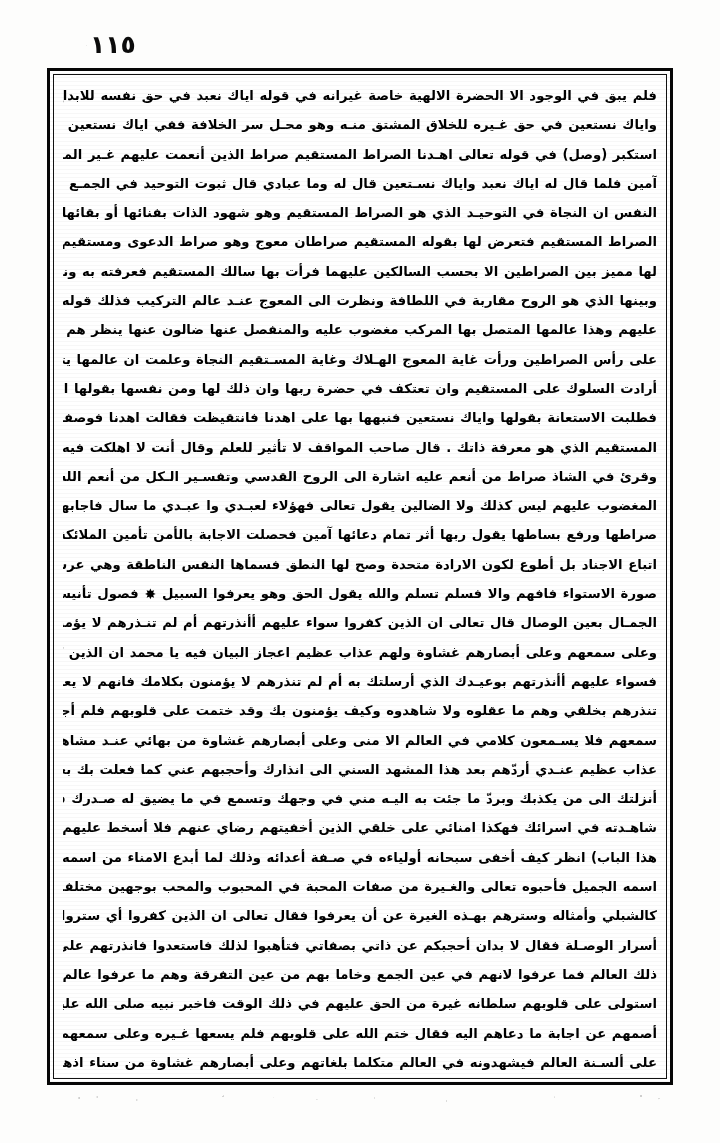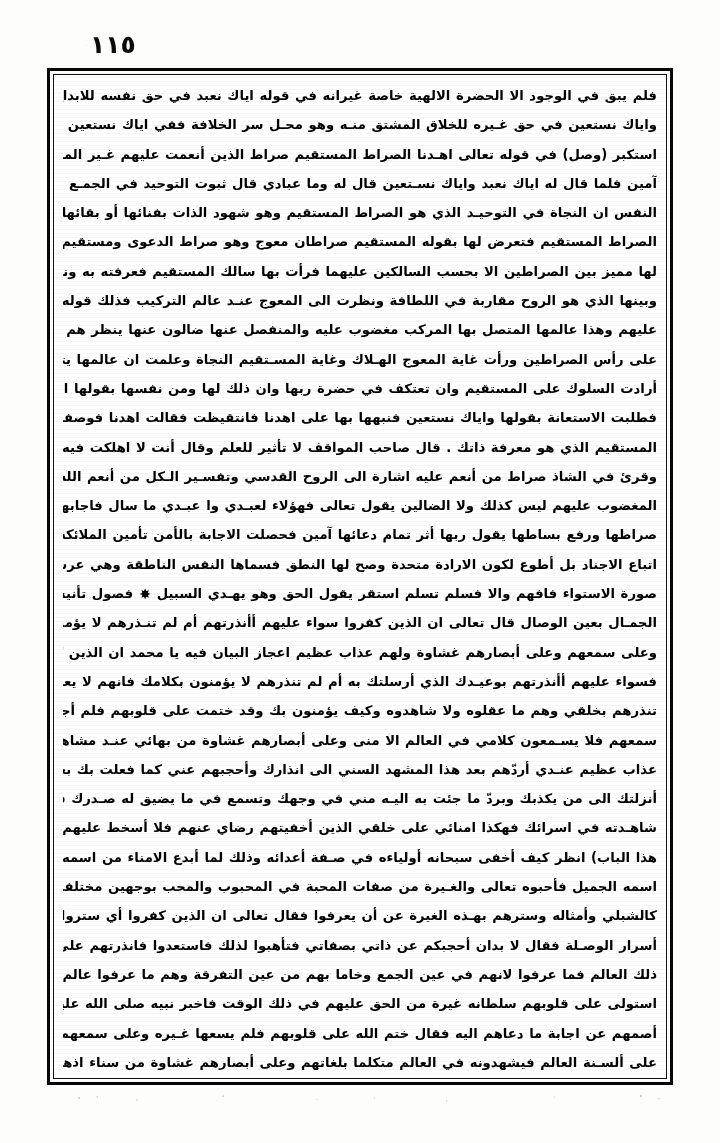--- a/index.html
+++ b/index.html
@@ -167,21 +167,21 @@
           <div class="text-line">وبينها الذي هو الروح مقاربة في اللطافة ونظرت الى المعوج عنـد عالم التركيب فذلك قوله صراط الذين أنعمت</div>
           <div class="text-line">عليهم وهذا عالمها المتصل بها المركب مغضوب عليه والمنفصل عنها ضالون عنها ينظر هم الى المتصل المغضوب عليه فوقفت</div>
           <div class="text-line">على رأس الصراطين ورأت غاية المعوج الهـلاك وغاية المسـتقيم النجاة وعلمت ان عالمها يتبعها حيث سلـكت فلما</div>
           <div class="text-line">أرادت السلوك على المستقيم وان تعتكف في حضرة ربها وان ذلك لها ومن نفسها بقولها اياك نعبد عجزت وقصر بها</div>
           <div class="text-line">فطلبت الاستعانة بقولها واياك نستعين فنبهها بها على اهدنا فانتقيظت فقالت اهدنا فوصفت بما رأت بقولها الصراط</div>
           <div class="text-line">المستقيم الذي هو معرفة ذاتك . قال صاحب المواقف  لا تأثير للعلم وقال أنت لا اهلكت فيه صراط الذين أنعمت عليهم</div>
           <div class="text-line">وقرئ في الشاذ صراط من أنعم عليه اشارة الى الروح القدسي  وتفسـير الـكل من أنعم الله عليه من رسول ونبي غـير</div>
           <div class="text-line">المغضوب عليهم ليس كذلك ولا الضالين يقول تعالى فهؤلاء لعبـدي وا عبـدي ما سال فاجابها فأقام معوجها وأوضح</div>
           <div class="text-line">صراطها ورفع بساطها  يقول ربها أثر تمام دعائها آمين فحصلت الاجابة بالأمن تأمين الملائكة وصار تأمين الروح تابعا له</div>
           <div class="text-line">اتباع الاجناد بل أطوع لكون الارادة متحدة وصح لها النطق فسماها النفس الناطقة وهي عرش الروح والعـقل</div>
-          <div class="text-line has-ornament"><span class="seg">صورة الاستواء  فافهم والا فسلم تسلم استقر يقول الحق وهو يهـدي السبيل  </span><span class="ornament">✸</span><span class="seg"> فصول تأنيس وقواعد تأسيس </span></div>
+          <div class="text-line has-ornament"><span class="seg">صورة الاستواء  فافهم والا فسلم تسلم والله يقول الحق وهو يعرفوا السبيل  </span><span class="ornament">✸</span><span class="seg"> فصول تأنيس وقواعد تأسيس </span></div>
           <div class="text-line">الجمـال بعين الوصال قال تعالى  ان الذين كفروا سواء عليهم أأنذرتهم أم لم تنـذرهم لا يؤمنون ختم الله على قلوبهم</div>
           <div class="text-line">وعلى سمعهم وعلى أبصارهم غشاوة ولهم عذاب عظيم  اعجاز البيان فيه يا محمد ان الذين كفروا واستروا ومحبتهم في عنهم</div>
           <div class="text-line">فسواء عليهم أأنذرتهم بوعيـدك الذي أرسلتك به أم لم تنذرهم لا يؤمنون بكلامك فانهم لا يعقلون غـيري وأنت</div>
           <div class="text-line">تنذرهم بخلقي وهم ما عقلوه ولا شاهدوه وكيف يؤمنون بك وقد ختمت على قلوبهم فلم أجعل فيهامتسعا لغـيري وعلى</div>
           <div class="text-line">سمعهم فلا يسـمعون كلامي في العالم الا منى وعلى أبصارهم غشاوة من بهائي عنـد مشاهـدتي فلا يبصرون سواي ولهم</div>
           <div class="text-line">عذاب عظيم عنـدي أردّهم بعد هذا المشهد السني الى انذارك وأحجبهم عني كما فعلت بك بعد قاب قوسين أو أدنى  قربا</div>
           <div class="text-line">أنزلتك الى من يكذبك وبردّ ما جئت به اليـه مني في وجهك  وتسمع في ما يضيق له صـدرك فان ذلك الشرح الذي</div>
           <div class="text-line">شاهـدته في اسرائك فهكذا امنائي على خلقي الذين أخفيتهم رضاي عنهم فلا أسخط عليهم أبدا  (بسط ما أوجزناه في</div>
           <div class="text-line">هذا الباب)  انظر كيف أخفى سبحانه أولياءه في صـفة أعدائه وذلك لما أبدع الامناء من اسمه اللطيف وتجلى لهم في</div>
           <div class="text-line">اسمه الجميل فأحبوه تعالى والغـيرة من صفات المحبة في المحبوب والمحب بوجهين مختلفين فستر ومحبته غـيرة منهم عليـه</div>

